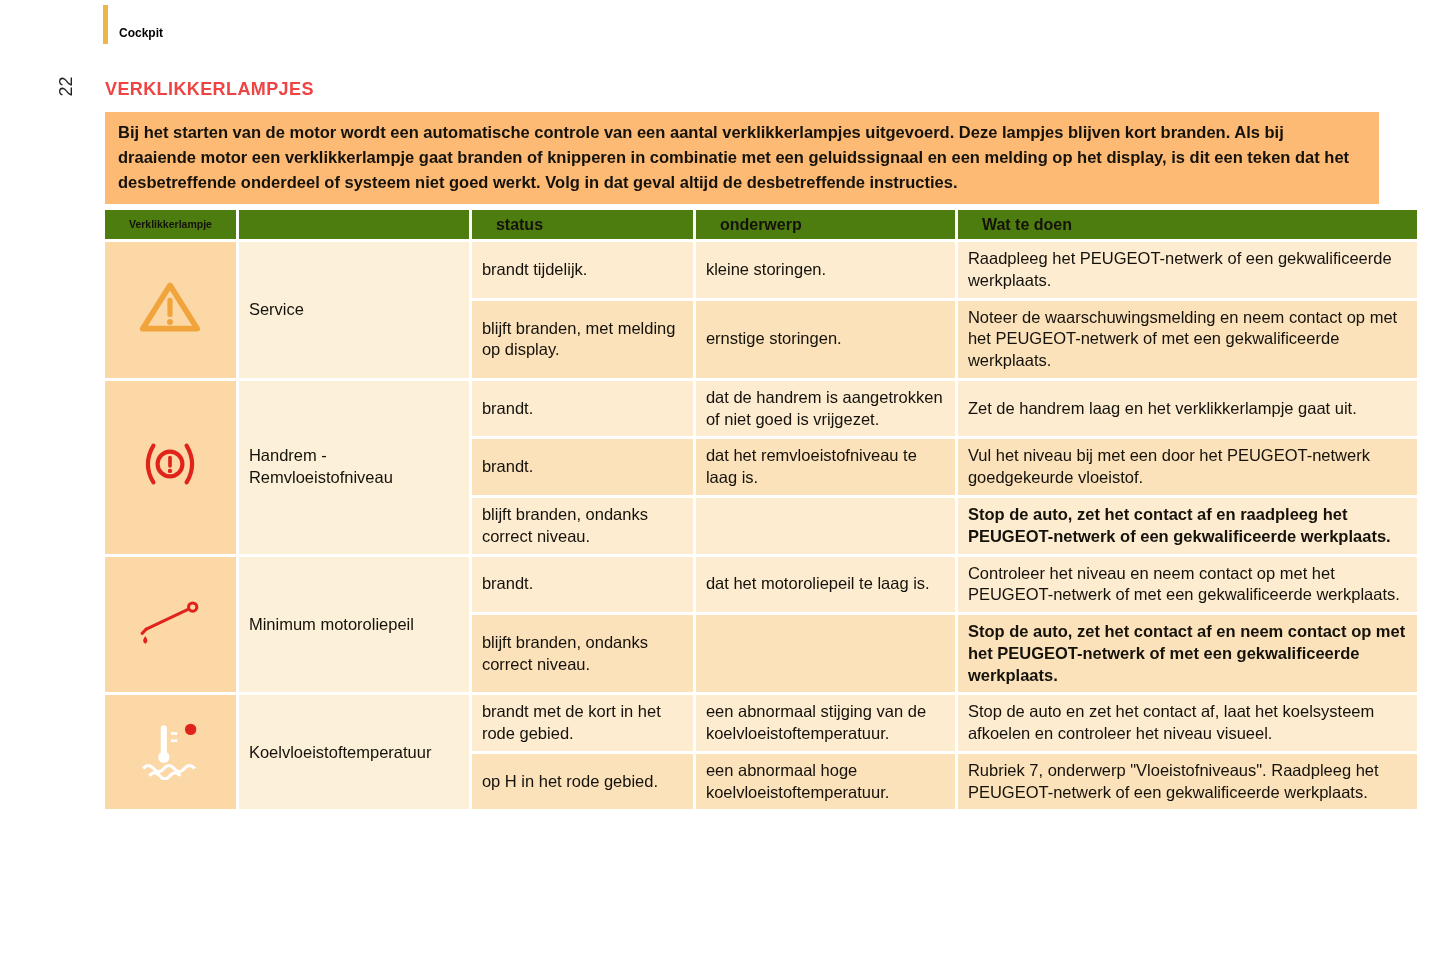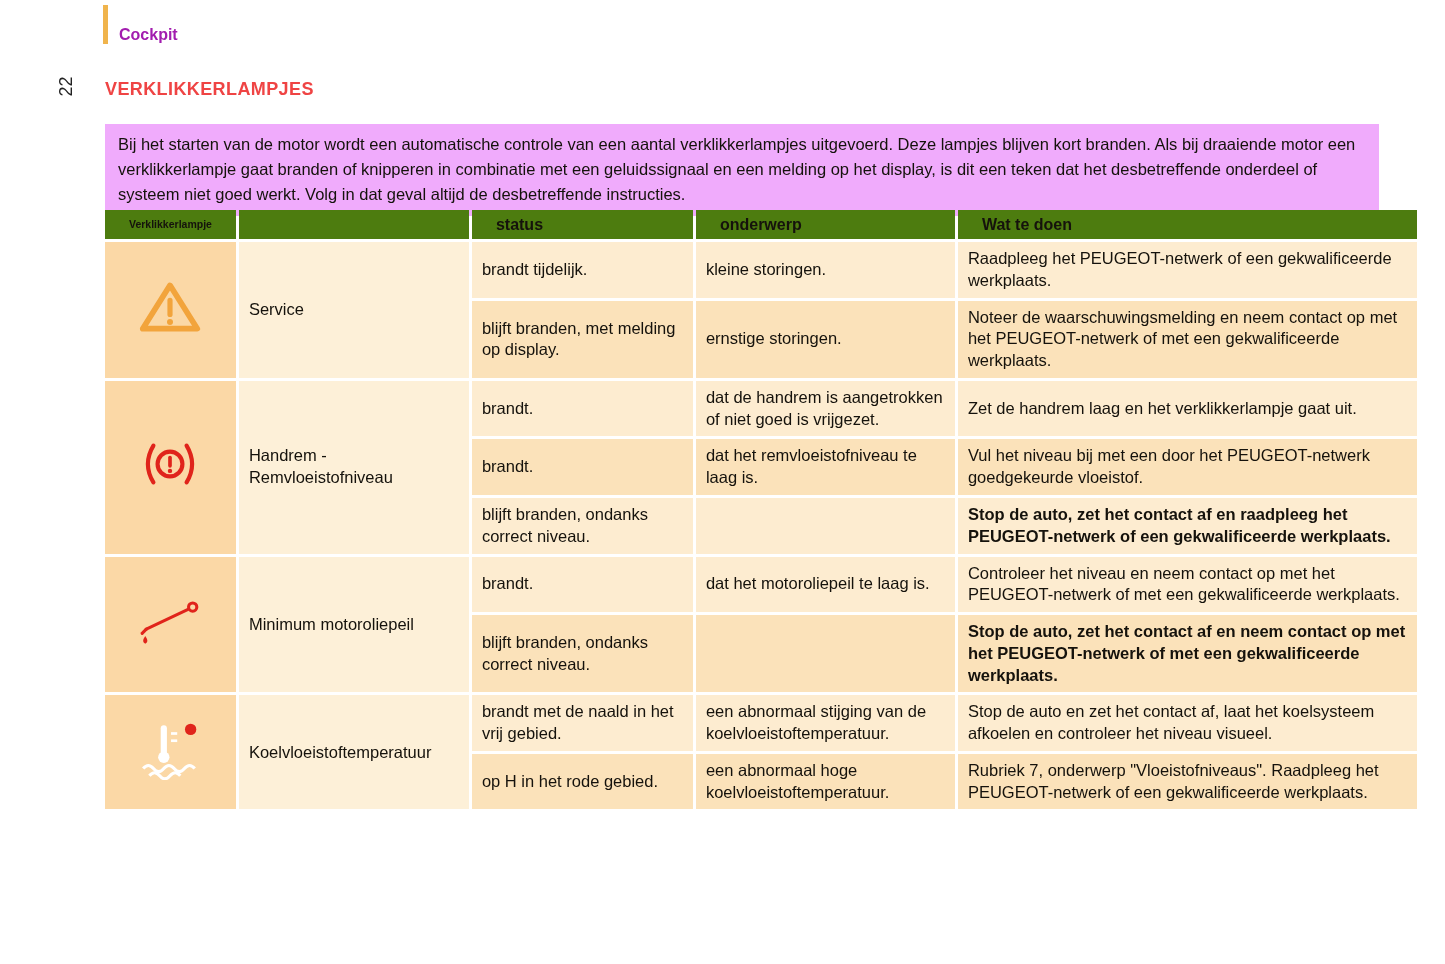--- a/index.html
+++ b/index.html
@@ -11,36 +11,36 @@
     overflow:hidden;
   }
   .page { position:relative; width:1445px; height:964px; }
 
   .cockpit-bar {
     position:absolute; left:103px; top:5px; width:5px; height:39px;
     background:#f0b44c;
   }
   .cockpit-label {
     position:absolute; left:119px; top:26px;
-    font-size:16px; font-weight:bold; color:#a21caf;
+    font-size:12px; font-weight:bold; color:#000000;
   }
   .page-number {
     position:absolute; left:46px; top:76px; width:40px;
     transform:rotate(-90deg); transform-origin:center;
     font-size:18px; color:#222; text-align:center;
   }
   .page-title {
     position:absolute; left:105px; top:79px;
     font-size:18px; font-weight:bold; letter-spacing:0.4px; color:#ef4444;
   }
   .intro-box {
-    position:absolute; left:105px; top:124px; width:1274px;
-    background:#f0abfc;
+    position:absolute; left:105px; top:112px; width:1274px;
+    background:#fdba74;
     padding:8px 13px 10px 13px;
-    font-size:16.5px; line-height:1.5; color:#15120c;
+    font-size:16.5px; line-height:1.5; color:#15120c;font-weight:bold;
   }
 
   table.warning-table {
     position:absolute; left:102px; top:207px;
     border-collapse:separate; border-spacing:3px;
     table-layout:fixed;
   }
   table.warning-table td {
     padding:6px 10px; vertical-align:middle;
     font-size:16.5px; line-height:1.32; color:#15120c;
@@ -167,21 +167,21 @@
             <line x1="26" y1="8" x2="26" y2="32" stroke="#ffffff" stroke-width="6" stroke-linecap="round"></line>
             <circle cx="26" cy="36" r="5.5" fill="#ffffff"></circle>
             <line x1="33" y1="13" x2="39" y2="13" stroke="#ffffff" stroke-width="2.6"></line>
             <line x1="33" y1="20" x2="39" y2="20" stroke="#ffffff" stroke-width="2.6"></line>
             <path d="M6 47 q5 -6 10 0 t10 0 t10 0 t10 0 t10 0" fill="none" stroke="#ffffff" stroke-width="3"></path>
             <path d="M12 54 q5 -6 10 0 t10 0 t10 0" fill="none" stroke="#ffffff" stroke-width="3"></path>
           </svg>
         </span>
       </td>
       <td class="name-cell" rowspan="2">Koelvloeistoftemperatuur</td>
-      <td class="r-light">brandt met de naald in het vrij gebied.</td>
+      <td class="r-light">brandt met de kort in het rode gebied.</td>
       <td class="r-light sm">een abnormaal stijging van de koelvloeistoftemperatuur.</td>
       <td class="r-light sm">Stop de auto en zet het contact af, laat het koelsysteem afkoelen en controleer het niveau visueel.</td>
     </tr>
     <tr>
       <td class="r-dark">op H in het rode gebied.</td>
       <td class="r-dark">een abnormaal hoge koelvloeistoftemperatuur.</td>
       <td class="r-dark">Rubriek 7, onderwerp "Vloeistofniveaus". Raadpleeg het PEUGEOT-netwerk of een gekwalificeerde werkplaats.</td>
     </tr>
 
   </tbody>

